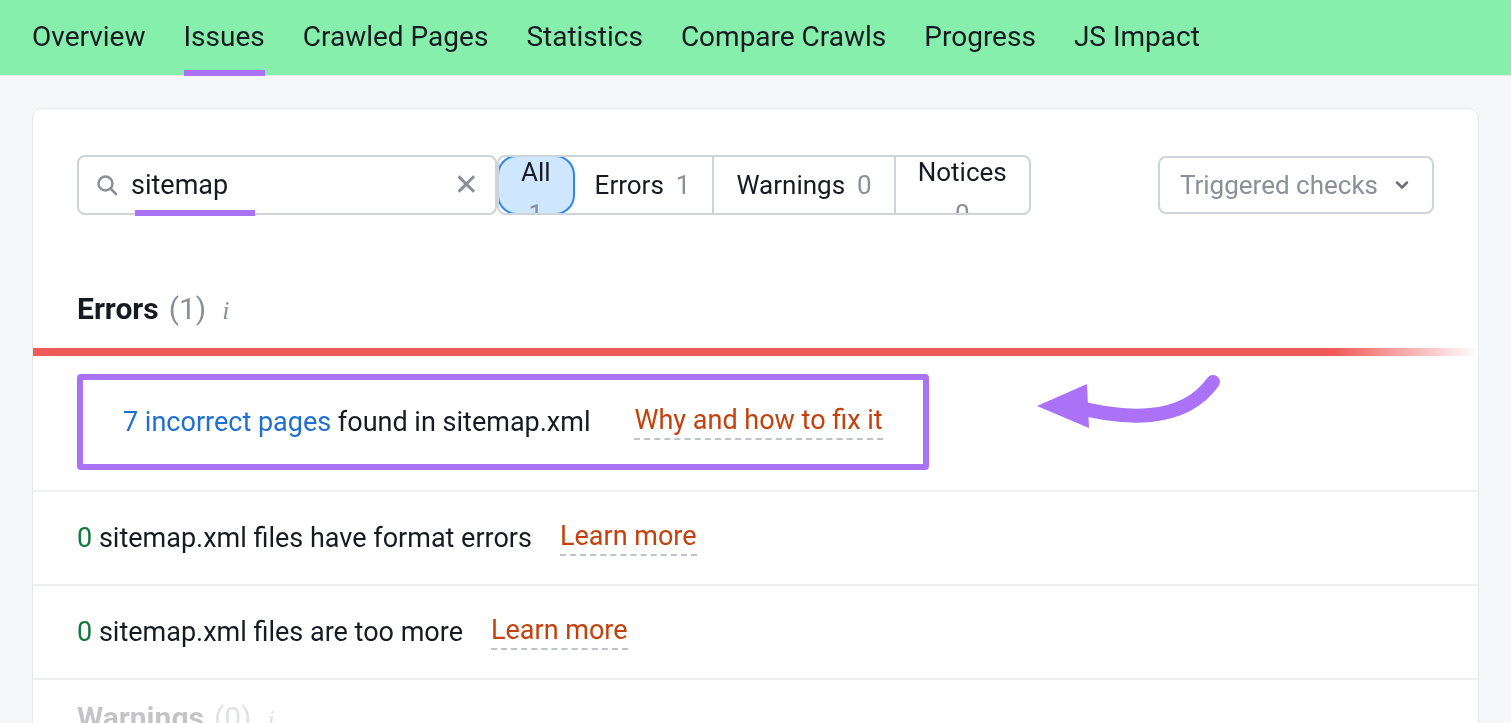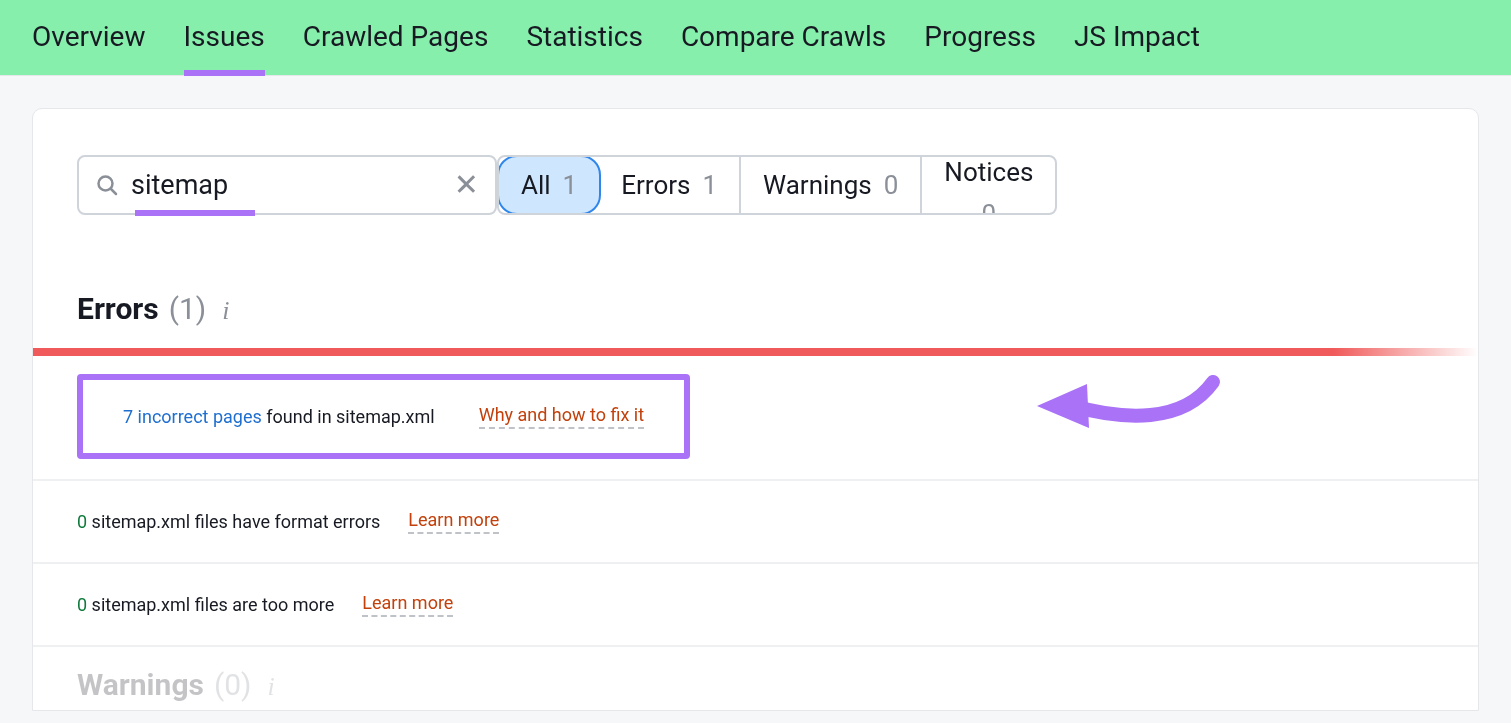--- a/index.html
+++ b/index.html
@@ -101,20 +101,21 @@
     font-size: 26px;
     color: #171a22;
   }
   .seg-item:last-child { border-right: none; flex-direction: column; }
   .seg-item .count { color: #8a8f98; font-size: 26px; }
   .seg-item.active {
     background: #cfe6ff;
     border: 2px solid #2f86eb;
     border-radius: 20px;
     margin: -2px;
+    flex-direction: column;
   }
 
   .dropdown {
     margin-left: auto;
     display: flex;
     align-items: center;
     gap: 14px;
     border: 2px solid #cfd3da;
     border-radius: 8px;
     height: 58px;
@@ -150,21 +151,21 @@
   }
 
   
   .issue-rows { }
   .issue-row {
     display: flex;
     align-items: center;
     gap: 28px;
     padding: 28px 44px;
     border-bottom: 2px solid #eef0f2;
-    font-size: 18px;
+    font-size: 27px;
     position: relative;
   }
   .issue-link { color:#1f6fd0; cursor:pointer; }
   .issue-ok   { color:#0f7a3b; }
   .issue-plain{ color:#171a22; }
   .help-link {
     color:#c2410c;
     border-bottom: 2px dashed #bfc3c8;
     padding-bottom: 2px;
     cursor: pointer;
@@ -239,20 +240,28 @@
       <div class="seg-item">
         <span>Warnings</span>
         <span class="count">0</span>
       </div>
       <div class="seg-item">
         <span>Notices</span>
         <span class="count">0</span>
       </div>
     </div>
 
+    <div class="dropdown">
+      <span>Triggered checks</span>
+      <span class="chev">
+        <svg width="20" height="20" viewBox="0 0 24 24" fill="none" stroke="#6b7078" stroke-width="3" stroke-linecap="round" stroke-linejoin="round">
+          <polyline points="6 9 12 15 18 9"></polyline>
+        </svg>
+      </span>
+    </div>
 
   </div>
 
   <div class="section-head">
     <span class="title">Errors</span>
     <span class="count">(1)</span>
     <span class="info-icon">i</span>
   </div>
 
   <div class="red-divider"></div>

